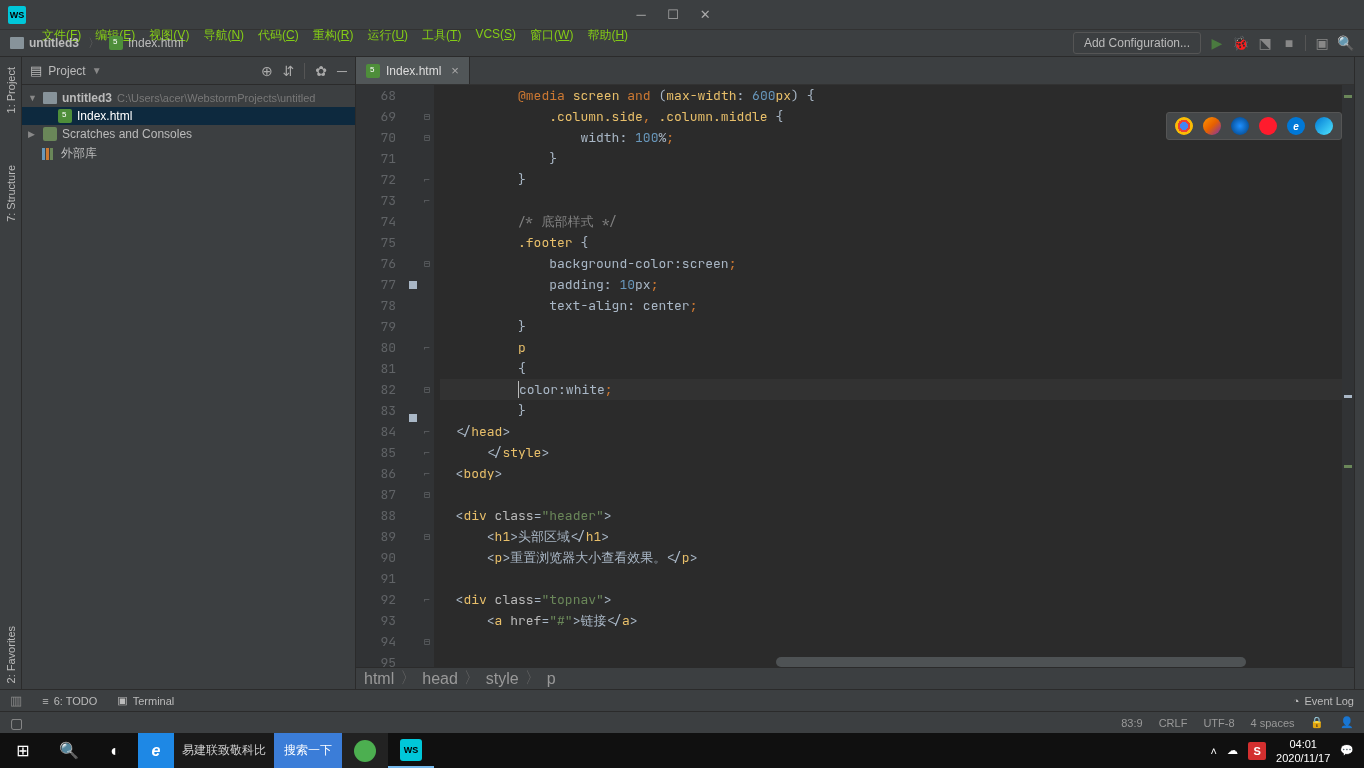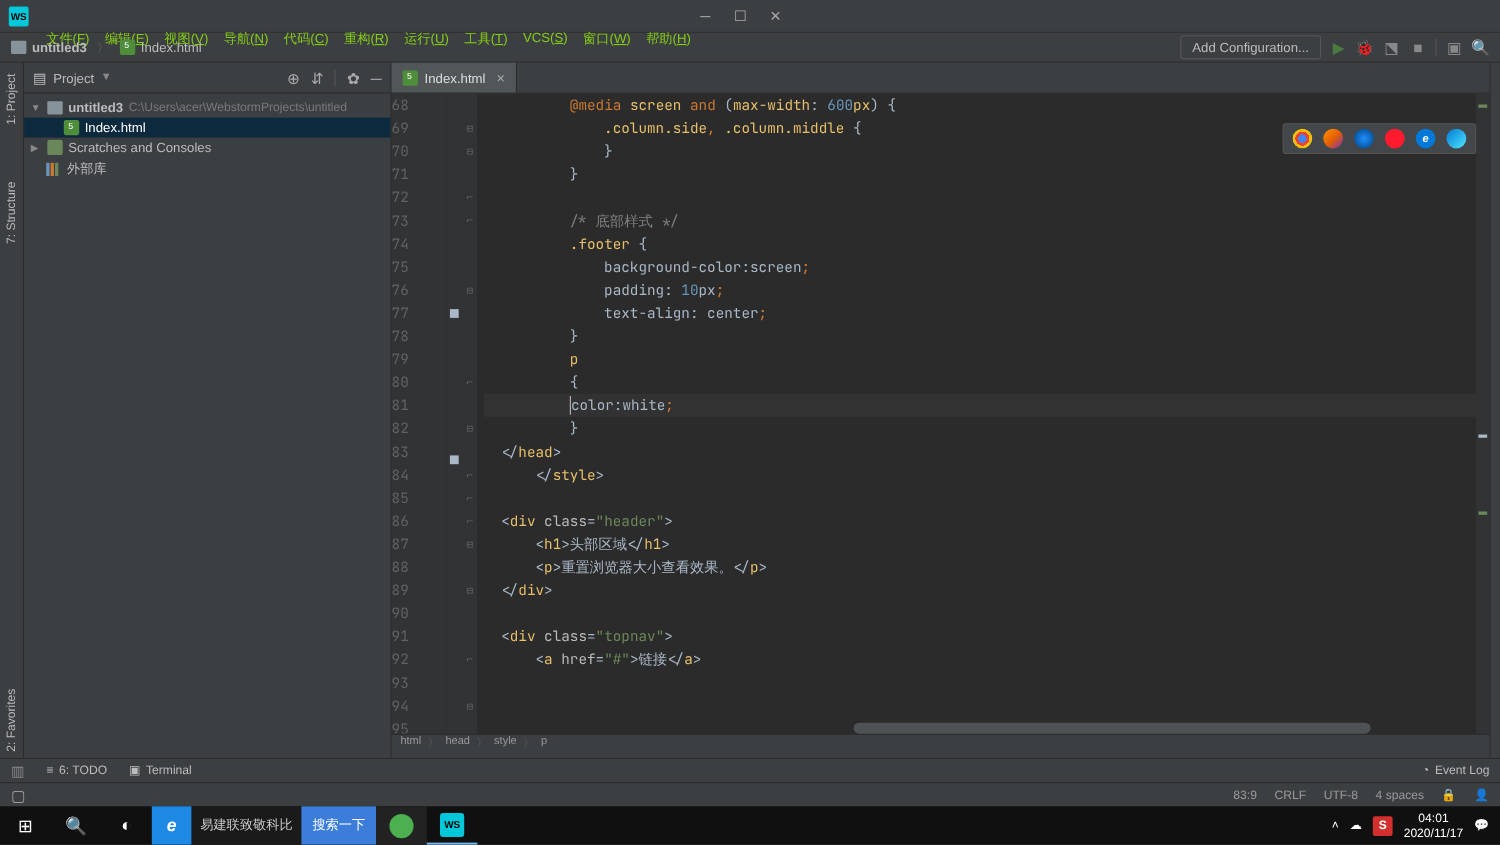--- a/index.html
+++ b/index.html
@@ -44,21 +44,21 @@
 .tree-row.selected { background:#0d293e; color:#fff; }
 .tree-arrow { width:10px; color:#888; font-size:9px; }
 .tree-path { color:#787878; font-size:11px; }
 
 
 .editor { flex:1; background:#2b2b2b; display:flex; flex-direction:column; position:relative; }
 .tabbar { height:28px; background:#3c3f41; border-bottom:1px solid #323232; display:flex; }
 .tab { display:flex; align-items:center; padding:0 10px; gap:6px; background:#515658; color:#ddd; border-right:1px solid #2b2b2b; }
 .tab-close { color:#aaa; font-size:13px; margin-left:4px; cursor:default; }
 .code-area { flex:1; display:flex; overflow:hidden; font-family:"Consolas","JetBrains Mono",monospace; font-size:13px; line-height:21px; }
-.gutter { width:50px; background:#313335; color:#606366; padding:0 10px 0 0; }
+.gutter { width:50px; background:#313335; color:#606366; text-align:right; padding:0 10px 0 0; }
 .marks { width:14px; background:#313335; }
 .mark { width:8px; height:8px; background:#a9b7c6; margin:7px auto 6px; }
 .folds { width:14px; background:#313335; color:#606366; font-size:10px; }
 .fold { height:21px; display:flex; align-items:center; justify-content:center; cursor:default; }
 .code { flex:1; background:#2b2b2b; color:#a9b7c6; padding-left:6px; position:relative; }
 .line { height:21px; white-space:pre; }
 .line.hl { background:#323232; }
 .c-comment { color:#808080; }
 .c-kw { color:#cc7832; }
 .c-tag { color:#e8bf6a; }
@@ -66,21 +66,21 @@
 .c-str { color:#6a8759; }
 .c-num { color:#6897bb; }
 .c-sel { color:#e8bf6a; }
 .c-prop { color:#a9b7c6; }
 .c-val { color:#a9b7c6; }
 .c-punc { color:#cc7832; }
 
 .browsers { position:absolute; top:55px; right:12px; background:#444749; border:1px solid #555; border-radius:3px; padding:4px 8px; display:flex; gap:10px; }
 .browser { width:18px; height:18px; border-radius:50%; cursor:default; }
 
-.breadcrumb-bar { height:22px; background:#3c3f41; border-top:1px solid #2b2b2b; display:flex; padding-left:8px; color:#999; font-size:10px; gap:6px; }
+.breadcrumb-bar { height:22px; background:#3c3f41; border-top:1px solid #2b2b2b; display:flex; align-items:center; padding-left:8px; color:#999; font-size:16px; gap:6px; }
 .bc-sep { color:#666; }
 
 .scrollbar-h { position:absolute; bottom:22px; left:420px; height:10px; width:470px; background:#4e5254; border-radius:5px; }
 .overview { position:absolute; right:0; top:28px; bottom:22px; width:12px; background:#313335; }
 .ov-mark { position:absolute; right:2px; width:8px; height:3px; }
 
 
 .tool-strip { height:22px; background:#3c3f41; border-top:1px solid #2b2b2b; display:flex; align-items:center; padding:0 10px; gap:20px; }
 .tool-strip-item { display:flex; align-items:center; gap:5px; color:#bbb; font-size:11px; cursor:default; }
 .event-log { margin-left:auto; }
@@ -291,40 +291,41 @@
           <div class="fold"></div>
           <div class="fold"></div>
           <div class="fold">⌐</div>
           <div class="fold"></div>
           <div class="fold">⊟</div>
           <div class="fold"></div>
         </div>
       <div class="code" id="code">
           <div class="line">          <span class="c-kw">@media</span> <span class="c-sel">screen</span> <span class="c-kw">and</span> (<span class="c-sel">max-width</span>: <span class="c-num">600</span><span class="c-sel">px</span>) {</div>
           <div class="line">              <span class="c-sel">.column.side</span><span class="c-punc">,</span> <span class="c-sel">.column.middle</span> {</div>
+          <div class="line">                  <span class="c-prop">width</span>: <span class="c-num">100</span><span class="c-val">%</span><span class="c-punc">;</span></div>
           <div class="line">              }</div>
           <div class="line">          }</div>
           <div class="line"></div>
           <div class="line">          <span class="c-comment">/* 底部样式 */</span></div>
           <div class="line">          <span class="c-sel">.footer</span> {</div>
           <div class="line">              <span class="c-prop">background-color</span>:<span class="c-val">screen</span><span class="c-punc">;</span></div>
           <div class="line">              <span class="c-prop">padding</span>: <span class="c-num">10</span><span class="c-val">px</span><span class="c-punc">;</span></div>
           <div class="line">              <span class="c-prop">text-align</span>: <span class="c-val">center</span><span class="c-punc">;</span></div>
           <div class="line">          }</div>
           <div class="line">          <span class="c-sel">p</span></div>
           <div class="line">          {</div>
           <div class="line hl">          <span style="border-left:1px solid #bbb"></span><span class="c-prop">color</span>:<span class="c-val">white</span><span class="c-punc">;</span></div>
           <div class="line">          }</div>
           <div class="line">  &lt;/<span class="c-tag">head</span>&gt;</div>
           <div class="line">      &lt;/<span class="c-tag">style</span>&gt;</div>
+          <div class="line">  &lt;<span class="c-tag">body</span>&gt;</div>
           <div class="line"></div>
           <div class="line">  &lt;<span class="c-tag">div </span><span class="c-attr">class</span>=<span class="c-str">"header"</span>&gt;</div>
           <div class="line">      &lt;<span class="c-tag">h1</span>&gt;头部区域&lt;/<span class="c-tag">h1</span>&gt;</div>
           <div class="line">      &lt;<span class="c-tag">p</span>&gt;重置浏览器大小查看效果。&lt;/<span class="c-tag">p</span>&gt;</div>
-          <div class="line">  &lt;/<span class="c-tag">div</span>&gt;</div>
           <div class="line"></div>
           <div class="line">  &lt;<span class="c-tag">div </span><span class="c-attr">class</span>=<span class="c-str">"topnav"</span>&gt;</div>
           <div class="line">      &lt;<span class="c-tag">a </span><span class="c-attr">href</span>=<span class="c-str">"#"</span>&gt;链接&lt;/<span class="c-tag">a</span>&gt;</div>
         </div>
       <div class="overview">
         <div class="ov-mark" style="top:10px;background:#6a8759"></div>
         <div class="ov-mark" style="top:310px;background:#a9b7c6"></div>
         <div class="ov-mark" style="top:380px;background:#6a8759"></div>
       </div>
     </div>

